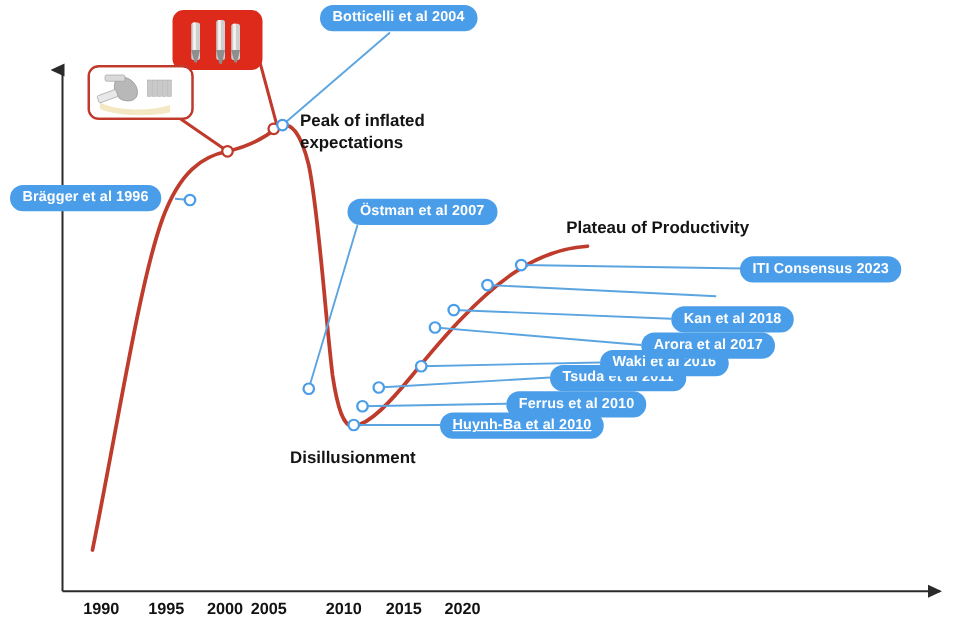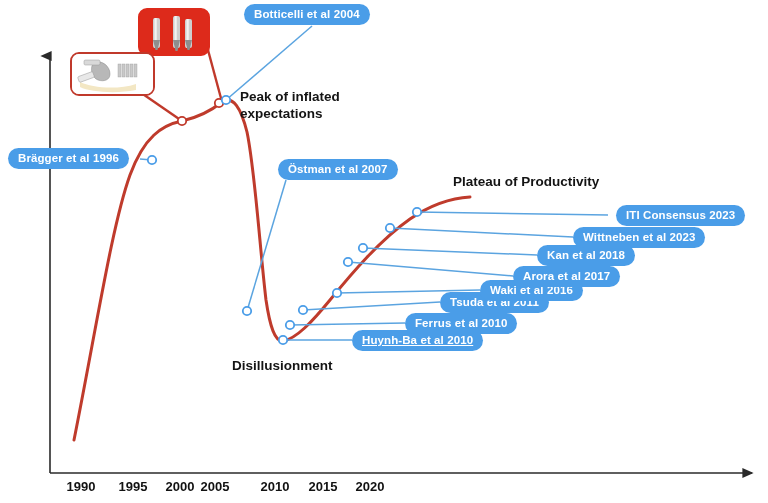--- a/index.html
+++ b/index.html
@@ -175,39 +175,38 @@
         <rect x="50" y="10" width="3" height="13"></rect>
         <rect x="54" y="10" width="3" height="13"></rect>
         <rect x="58" y="10" width="3" height="13"></rect>
         <rect x="62" y="10" width="3" height="13"></rect>
       </g>
     </svg>
   </div>
 
   <div class="pill" style="left:8px; top:148px;">Brägger et al 1996</div>
 
-  <div class="pill" style="left:244px; top:4px;">Botticelli  et al 2004</div>
+  <div class="pill" style="left:256px; top:4px;">Botticelli  et al 2004</div>
 
   <div class="pill" style="left:278px; top:159px;">Östman et al 2007</div>
 
   <div class="pill" style="left:352px; top:330px;text-decoration:underline;">Huynh-Ba  et al 2010</div>
 
   <div class="pill" style="left:405px; top:313px;">Ferrus et al 2010</div>
 
   <div class="pill" style="left:440px; top:292px;">Tsuda et al 2011</div>
 
   <div class="pill" style="left:480px; top:280px;">Waki et al 2016</div>
 
   <div class="pill" style="left:513px; top:266px;">Arora et al 2017</div>
 
   <div class="pill" style="left:537px; top:245px;">Kan et al 2018</div>
 
-  <div class="pill" style="left:573px; top:227px;">Wittneben et al 2023</div>
-
-  <div class="pill" style="left:616px; top:205px;">ITI Consensus 2023</div>
+
+  <div class="pill" style="left:592px; top:205px;">ITI Consensus 2023</div>
 
   <div class="anno" style="left:240px; top:88px;">Peak of inflated
 expectations</div>
 
   <div class="anno" style="left:453px; top:173px;">Plateau of Productivity</div>
 
   <div class="anno" style="left:232px; top:357px;">Disillusionment</div>
 
   <div class="tick" style="left:60px;">1990</div>
   <div class="tick" style="left:112px;">1995</div>

